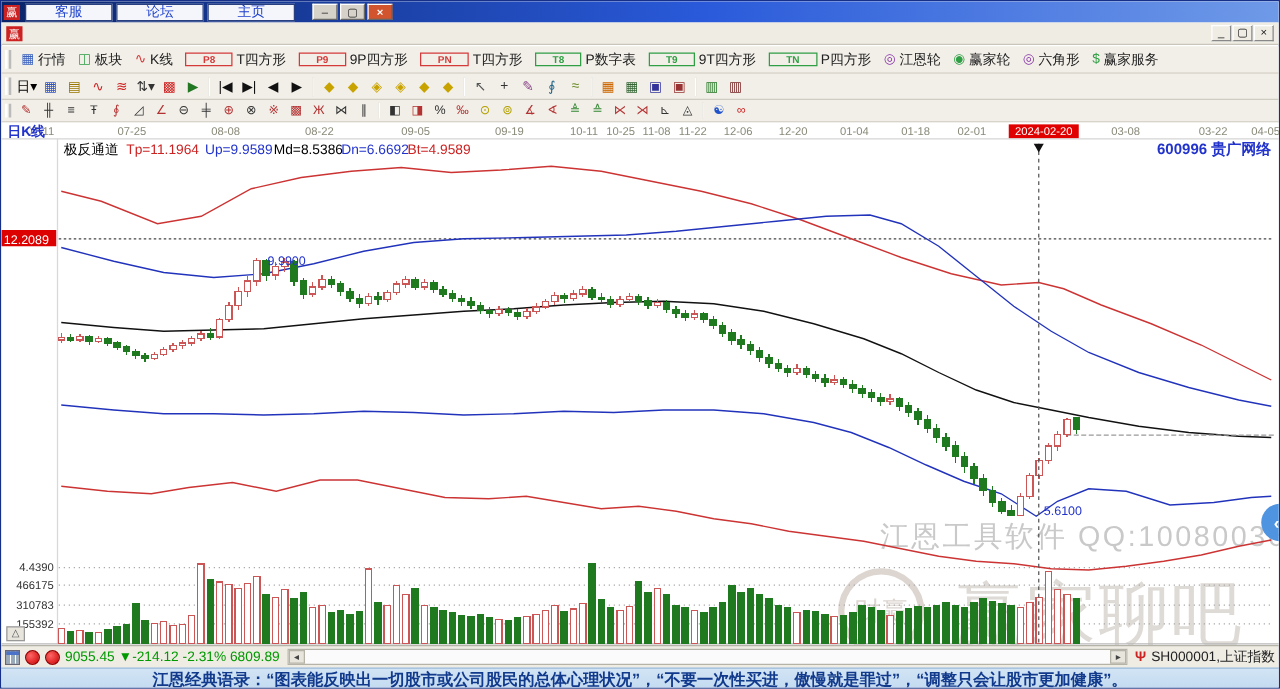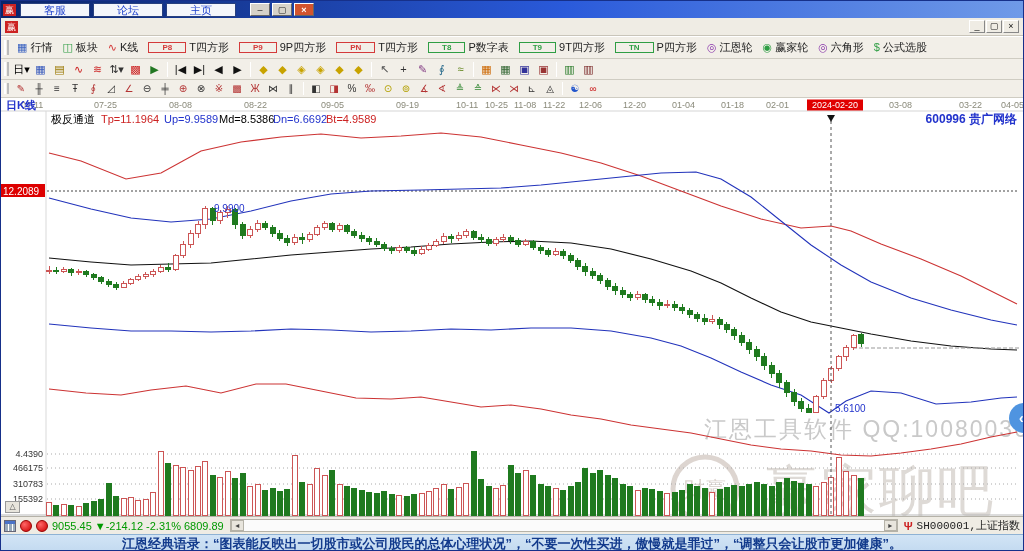--- a/index.html
+++ b/index.html
@@ -53,21 +53,21 @@
   .gridicon{background:
      linear-gradient(#4a72c8,#4a72c8) 0 0/12px 3px no-repeat,
      repeating-linear-gradient(to right,#9ab 0 3px,#fff 3px 4px);border:1px solid #667;}
   .redcirc{border-radius:50%;background:radial-gradient(circle at 35% 35%,#f66,#c00);border:1px solid #900;}
   .idx{color:#090;white-space:nowrap;}
   #hscroll{flex:1 1 auto;height:13px;background:#fbfbfb;border:1px solid #b5b2a8;display:flex;align-items:center;margin:0 2px;}
   #hscroll .arr{width:13px;height:11px;background:#e8e5dd;border:1px solid #b5b2a8;font-size:8px;
     line-height:10px;text-align:center;color:#444;}
   #hscroll .track{flex:1;}
   .antenna{color:#c22;font-size:11px;font-weight:bold;}
-  #statusbar .rlabel{white-space:nowrap;color:#222;font-family:Liberation Mono, monospace;}
+  #statusbar .rlabel{white-space:nowrap;color:#222;}
   
   #quotebar{position:absolute;left:0;top:533px;width:100%;height:30px;
     background:linear-gradient(#d2e4f5,#b7d2ec);border-top:1px solid #8fb2d4;
     color:#123a8c;font-size:13px;font-weight:bold;text-align:center;line-height:17px;white-space:nowrap;}
   
   #volExpandBtn{position:absolute;left:4px;top:500px;width:15px;height:12px;background:#e8e5dd;
     border:1px solid #999;font-size:8px;line-height:10px;text-align:center;color:#555;padding:0;}
 </style>
 </head>
 <body>
@@ -142,21 +142,21 @@
       <div class="tbtn">
         <div class="g" style="color: rgb(47, 158, 68);">◉</div>
         <div>赢家轮</div>
       </div>
       <div class="tbtn">
         <div class="g" style="color: rgb(136, 51, 170);">◎</div>
         <div>六角形</div>
       </div>
       <div class="tbtn">
         <div class="g" style="color: rgb(47, 158, 68);">$</div>
-        <div>公式选股</div>
+        <div>赢家服务</div>
       </div>
     </div>
   <div id="tb2" class="toolbar">
       <div class="grip"></div>
       <div class="ibtn" style="color: rgb(0, 0, 0);">日▾</div>
       <div class="ibtn" style="color: rgb(51, 85, 187);">▦</div>
       <div class="ibtn" style="color: rgb(153, 119, 0);">▤</div>
       <div class="ibtn" style="color: rgb(204, 34, 34);">∿</div>
       <div class="ibtn" style="color: rgb(204, 34, 34);">≋</div>
       <div class="ibtn" style="color: rgb(51, 51, 51);">⇅▾</div>

